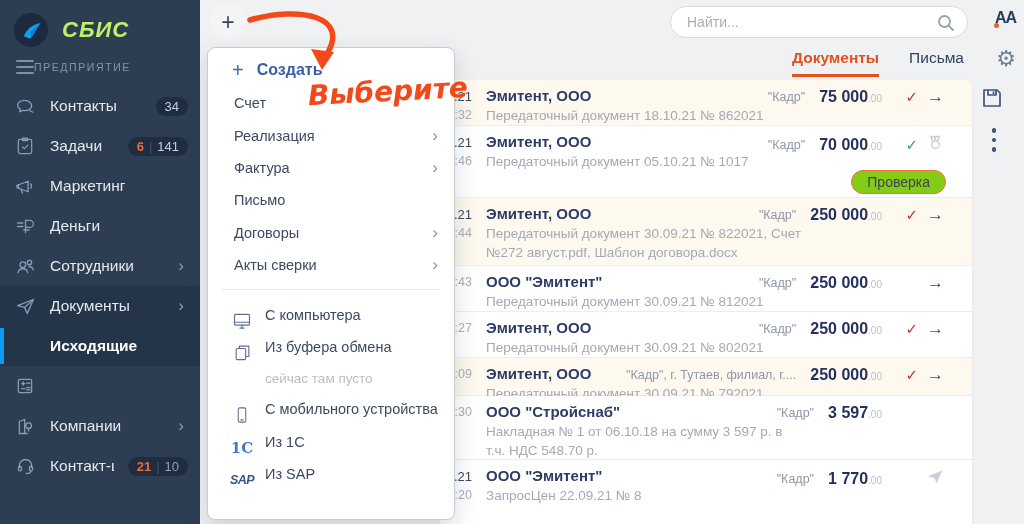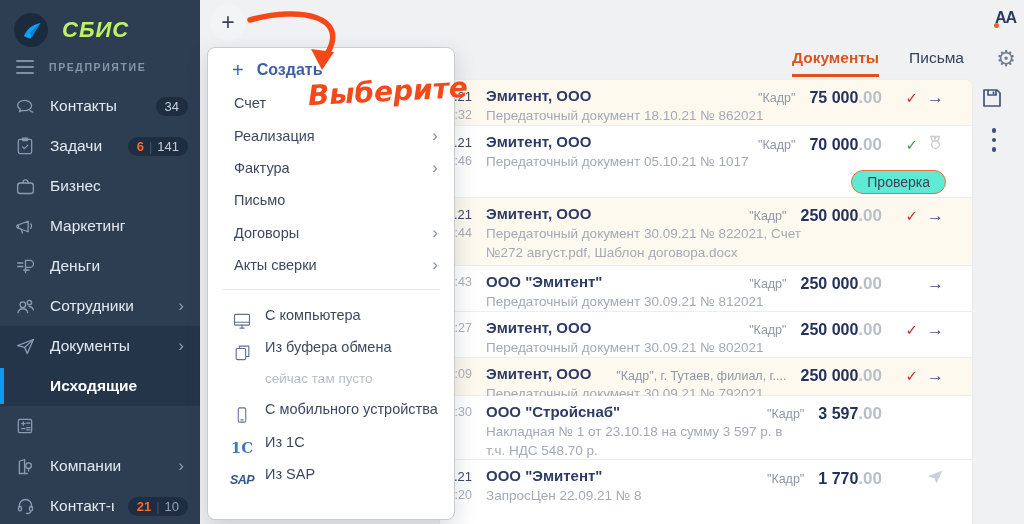--- a/index.html
+++ b/index.html
@@ -4,21 +4,21 @@
 <style>
   html,body{margin:0;padding:0;}
   body{font-family:"Liberation Sans","DejaVu Sans",sans-serif;}
   .stage{position:relative;width:1024px;height:524px;background:#f0f1f3;overflow:hidden;}
 
   
   .sidebar{position:absolute;left:0;top:0;width:200px;height:524px;background:#2d3e52;color:#dfe6ee;}
   .logo-row{display:flex;align-items:center;gap:14px;padding:8px 0 0 14px;height:44px;}
   .logo-circle{width:34px;height:34px;border-radius:50%;background:#1b2a3c;display:flex;align-items:center;justify-content:center;flex:0 0 auto;}
   .logo-text{font-size:22px;font-weight:bold;font-style:italic;color:#bef264;letter-spacing:1px;}
-  .org-row{display:flex;align-items:center;gap:15px;padding-left:16px;height:30px;font-weight:bold;}
+  .org-row{display:flex;align-items:center;padding-left:16px;height:30px;}
   .burger{width:18px;display:flex;flex-direction:column;gap:4px;cursor:pointer;}
   .burger span{display:block;height:2px;border-radius:1px;background:#7f8fa5;}
   .org-label{font-size:10.5px;letter-spacing:1.6px;color:#8795a8;}
   .nav{margin-top:4px;}
   .nav-item{position:relative;display:flex;align-items:center;height:40px;padding:0 12px 0 14px;gap:14px;cursor:pointer;}
   .nav-item .nicon{width:22px;height:22px;flex:0 0 auto;display:flex;align-items:center;justify-content:center;}
   .nav-item .nlabel{font-size:15.5px;color:#e4e9f0;white-space:nowrap;overflow:hidden;flex:1 1 auto;}
   .nav-item.active-parent,.nav-item.active{background:#253549;}
   .nav-item.active::before{content:"";position:absolute;left:0;top:2px;bottom:2px;width:4px;background:#0c9bf2;}
   .nav-item.sub{padding-left:50px;}
@@ -54,27 +54,27 @@
   .dt{width:32px;flex:0 0 auto;text-align:right;padding-top:7px;line-height:19px;}
   .dt .d1{font-size:13px;color:#3c4a63;display:block;}
   .dt .d1.time{color:#a8aeba;font-size:12.5px;}
   .dt .d2{font-size:12.5px;color:#a8aeba;display:block;}
   .dcontent{flex:1 1 auto;min-width:0;padding:5px 0 0 14px;}
   .dcompany{font-size:15px;font-weight:bold;color:#2d3b66;line-height:21px;white-space:nowrap;}
   .ddesc{font-size:13.5px;color:#a3aab6;line-height:19px;max-width:318px;}
   .rgroup{position:absolute;right:28px;top:8px;display:flex;align-items:center;gap:14px;}
   .rlabel{font-size:12.5px;color:#8e96a8;max-width:200px;white-space:nowrap;}
   .ramount{font-size:16px;font-weight:bold;color:#23315c;white-space:nowrap;}
-  .ramount .cents{font-size:17px;color:#b9bfc9;font-weight:bold;}
+  .ramount .cents{font-size:10px;color:#b9bfc9;font-weight:normal;}
   .ricons{width:48px;display:flex;justify-content:flex-end;align-items:center;gap:9px;}
   .ck{font-size:15px;font-weight:bold;line-height:16px;}
   .ck.red{color:#cc2d27;}
   .ck.green{color:#33a14c;}
   .arr{font-size:17px;font-weight:bold;color:#3a4d7e;line-height:16px;cursor:pointer;}
-  .stage-badge{position:absolute;right:26px;top:44px;border:1.5px solid #ef7036;border-radius:15px;padding:3px 15px;font-size:14px;color:#3a4354;background:#5eead4;cursor:pointer;}
+  .stage-badge{position:absolute;right:26px;top:44px;border:1.5px solid #ef7036;border-radius:15px;padding:3px 15px;font-size:14px;color:#3a4354;background:#84cc16;cursor:pointer;}
 
   
   .menu{position:absolute;left:207px;top:47px;width:248px;height:473px;background:#fff;border:1px solid #c9cccf;border-radius:8px;box-shadow:0 8px 22px rgba(40,50,70,.18);z-index:5;box-sizing:border-box;overflow:hidden;}
   .menu-header{display:flex;align-items:center;gap:13px;padding:12px 0 7px 24px;cursor:pointer;}
   .menu-header .mh-plus{font-size:20px;color:#3f68aa;font-weight:400;line-height:20px;}
   .menu-header .mh-label{font-size:16px;font-weight:bold;color:#3a5ea6;}
   .menu-item{height:32.4px;display:flex;align-items:center;padding:0 16px 0 26px;font-size:14.5px;color:#3d4961;cursor:pointer;}
   .menu-item .sp{flex:1 1 auto;}
   .menu-item .mchev{color:#8492a8;font-size:17px;}
   .menu-sep{border-top:1px solid #e8eaec;margin:8px 14px 8px 14px;}
@@ -136,29 +136,20 @@
         <span class="nlabel">Задачи</span>
         <span class="badge">
             <span class="b-orange">6</span>
             <span class="b-div">|</span>
             <span>141</span>
           </span>
       </div>
       <div class="nav-item">
         <span class="nicon">
             <svg class="licon" width="21" height="21" viewBox="0 0 24 24">
-              <rect x="3" y="8" width="18" height="12" rx="3"></rect>
-              <path d="M9 8c0-2 1-3.5 3-3.5S15 6 15 8"></path>
-            </svg>
-          </span>
-        <span class="nlabel">Бизнес</span>
-      </div>
-      <div class="nav-item">
-        <span class="nicon">
-            <svg class="licon" width="21" height="21" viewBox="0 0 24 24">
               <path d="M4 10v4l11 4V6L4 10z"></path>
               <path d="M4 14c-1.5-.3-2-1-2-2s.5-1.7 2-2"></path>
               <path d="M18 9c1 .8 1 4.2 0 5"></path>
               <path d="M7 15l1.5 4.5"></path>
             </svg>
           </span>
         <span class="nlabel">Маркетинг</span>
       </div>
       <div class="nav-item">
         <span class="nicon">
@@ -229,20 +220,29 @@
             <span class="b-orange">21</span>
             <span class="b-div">|</span>
             <span class="b-grey">10</span>
           </span>
       </div>
     </nav>
   </aside>
 
   <button class="plus-btn">+</button>
 
+  <div class="search">
+    <input placeholder="Найти..." style="">
+    <span class="mag">
+      <svg width="22" height="22" viewBox="0 0 22 22" fill="none" stroke="#98a0ab" stroke-width="1.8" stroke-linecap="round">
+          <circle cx="9.5" cy="9.5" r="5.5"></circle>
+          <path d="M13.7 13.7 L18 18"></path>
+        </svg>
+    </span>
+  </div>
   <div class="font-ctl"><i></i><span>АА</span></div>
 
   <div class="tabs">
     <span class="tab active">Документы</span>
     <span class="tab inactive">Письма</span>
   </div>
   <span class="gear">⚙</span>
 
   <span class="rail-save">
     <svg width="24" height="24" viewBox="0 0 24 24" fill="none" stroke="#42537c" stroke-width="1.7" stroke-linejoin="round">
@@ -352,21 +352,21 @@
             <span class="ck red">✓</span>
             <span class="arr">→</span>
           </span>
         </span>
     </div>
 
     <div class="drow" style="height:64px;">
       <span class="dt">
           <span class="d1 time">:30</span>
         </span>
-      <span class="dcontent"><span class="dcompany">ООО "Стройснаб"</span><div class="ddesc" style="max-width:300px;">Накладная № 1 от 23.10.18 на сумму 3 597 р. в т.ч. НДС 548.70 р.</div></span>
+      <span class="dcontent"><span class="dcompany">ООО "Стройснаб"</span><div class="ddesc" style="max-width:300px;">Накладная № 1 от 06.10.18 на сумму 3 597 р. в т.ч. НДС 548.70 р.</div></span>
       <span class="rgroup">
           <span class="rlabel">"Кадр"</span>
           <span class="ramount"><span>3 597</span><span class="cents">.00</span></span>
           <span class="ricons"></span>
         </span>
     </div>
 
     <div class="drow" style="height:56px;border-bottom:none;">
       <span class="dt">
           <span class="d1">.21</span>

